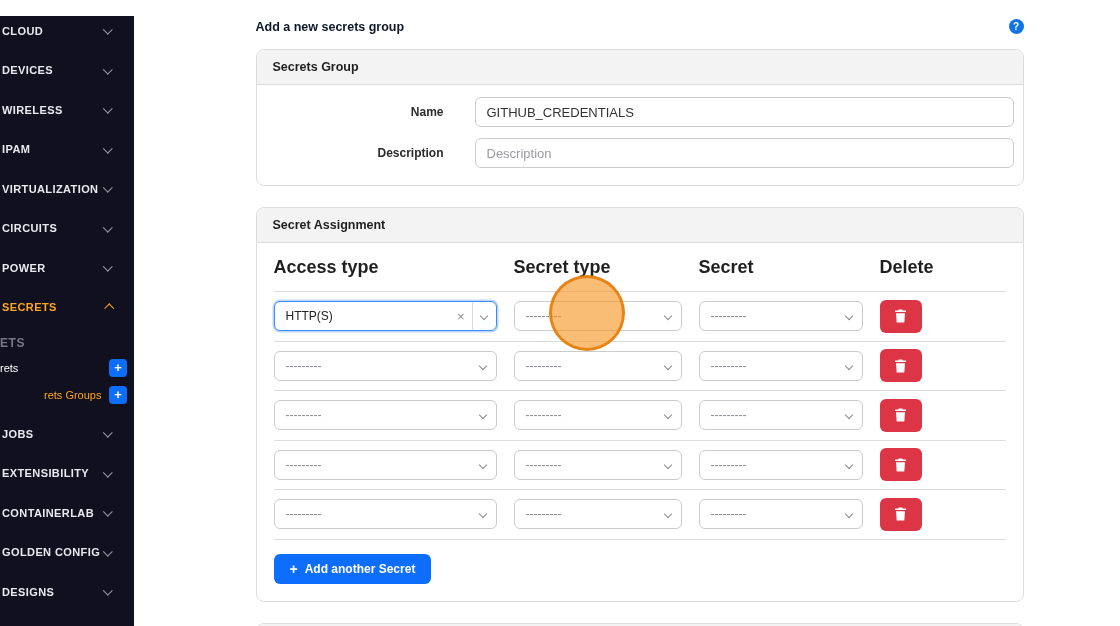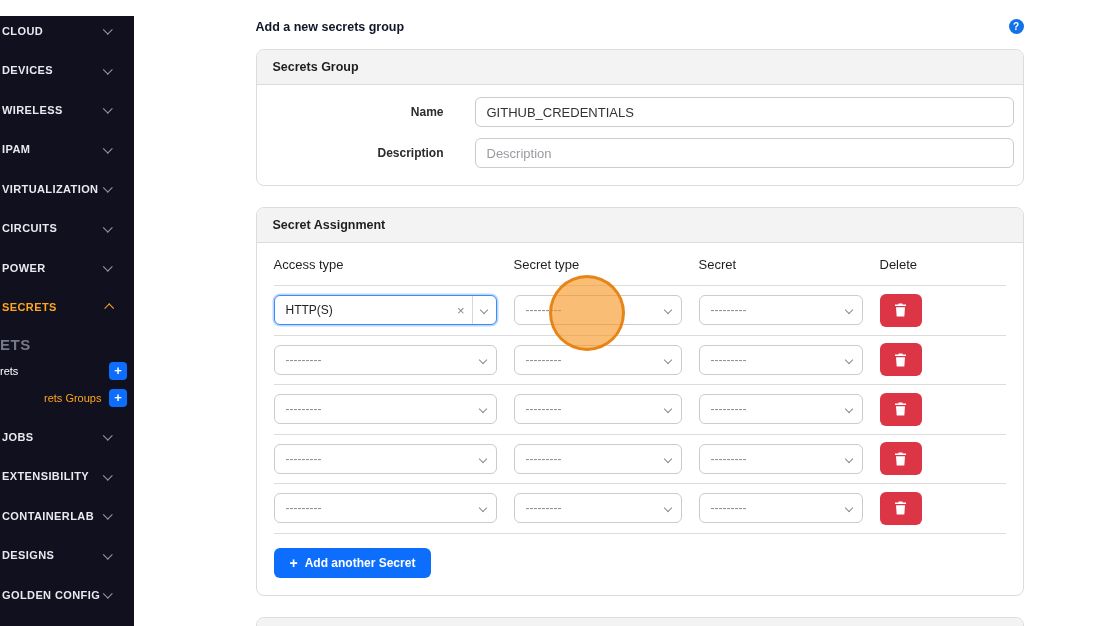--- a/index.html
+++ b/index.html
@@ -23,21 +23,21 @@
   }
   .chev {
     width:7px; height:7px; flex:0 0 auto;
     border-left:1.6px solid #9a9aad; border-bottom:1.6px solid #9a9aad;
     transform:rotate(-45deg) translateY(-1px);
   }
   .nav-item.active { color:#ffa51f; }
   .nav-item.active .chev { transform:rotate(135deg) translateY(-1px); border-color:#ffa51f; }
 
   .submenu { margin:2px 0 6px; }
-  .submenu-header { padding:7px 0 4px 0; font-size:15px; letter-spacing:.6px; color:#77778a; font-weight:600; }
+  .submenu-header { padding:7px 0 4px 0; font-size:12px; letter-spacing:.6px; color:#77778a; font-weight:600; }
   .submenu-item {
     height:27px; display:flex; align-items:center; justify-content:space-between;
     padding:0 7px 0 0; font-size:11px; color:#ffffff; cursor:pointer; white-space:nowrap;
   }
   .submenu-item .sub-label { font-weight:400; }
   .submenu-item.active .sub-label { color:#ffa51f;margin-left:44px; }
   .plus-btn {
     width:18px; height:18px; border-radius:4px; background:#0d6efd; color:#fff;
     font-size:13px; font-weight:700; display:flex; align-items:center; justify-content:center;
     line-height:1; cursor:pointer;
@@ -69,21 +69,21 @@
   .text-input {
     height:30px; width:100%; border:1px solid #cbcbcb; border-radius:6px;
     padding:0 11px; font-size:13px; color:#333; font-family:inherit; background:#fff;
   }
   .text-input::placeholder { color:#9a9aa2; }
 
   
   .assign-body { padding:0 17px 17px; }
   .trow { display:grid; grid-template-columns:223px 168px 164px 1fr; column-gap:17px; align-items:center; }
   .thead { padding:14px 0 13px; border-bottom:1px solid #dcdcdc; }
-  .thead span { font-size:13px; font-weight:400; color:#1f1f1f; }
+  .thead span { font-size:18px; font-weight:700; color:#1f1f1f; }
   .trow.rowline { height:49.5px; border-bottom:1px solid #dcdcdc; }
 
   .select {
     position:relative; height:30px; border:1px solid #cbcbcb; border-radius:6px; background:#fff;
     display:flex; align-items:center; padding:0 26px 0 11px; font-size:12px; color:#8a8a92;
     cursor:pointer; white-space:nowrap; overflow:hidden;
   }
   .select .caret {
     position:absolute; right:10px; top:11px; width:6px; height:6px;
     border-left:1.6px solid #8a8a8a; border-bottom:1.6px solid #8a8a8a; transform:rotate(-45deg);
@@ -178,25 +178,25 @@
     </div>
     <div class="nav-item">
       <span>EXTENSIBILITY</span>
       <span class="chev"></span>
     </div>
     <div class="nav-item">
       <span>CONTAINERLAB</span>
       <span class="chev"></span>
     </div>
     <div class="nav-item">
+      <span>GOLDEN CONFIG</span>
+      <span class="chev"></span>
+    </div>
+    <div class="nav-item">
       <span>DESIGNS</span>
-      <span class="chev"></span>
-    </div>
-    <div class="nav-item">
-      <span>GOLDEN CONFIG</span>
       <span class="chev"></span>
     </div>
     <div class="nav-item">
       <span>APPS</span>
       <span class="chev"></span>
     </div>
   </div>
 </nav>
 
 <main class="main">

